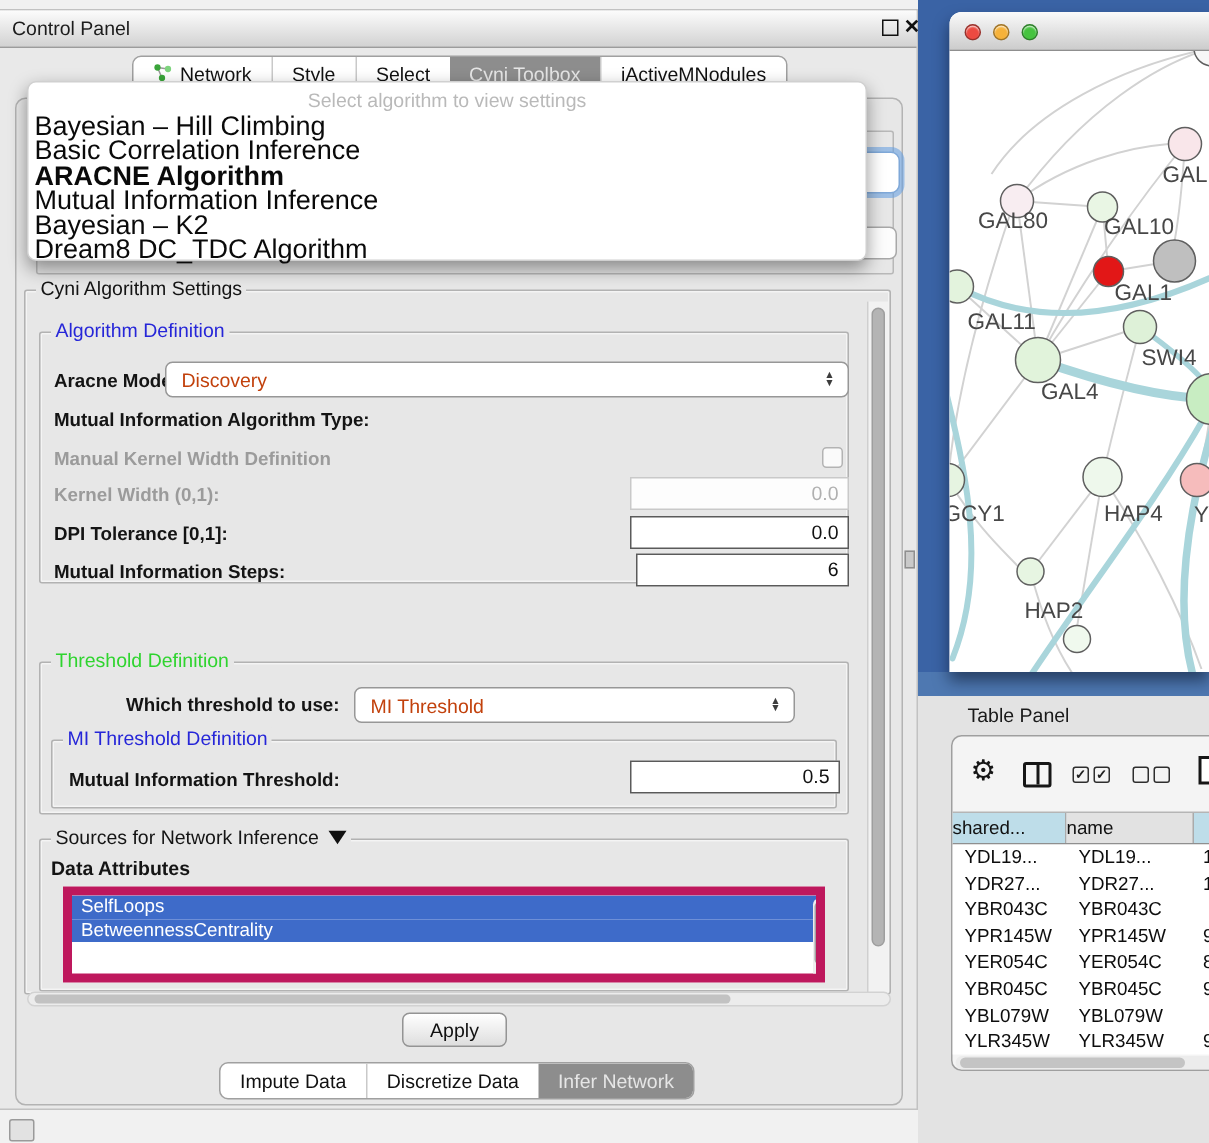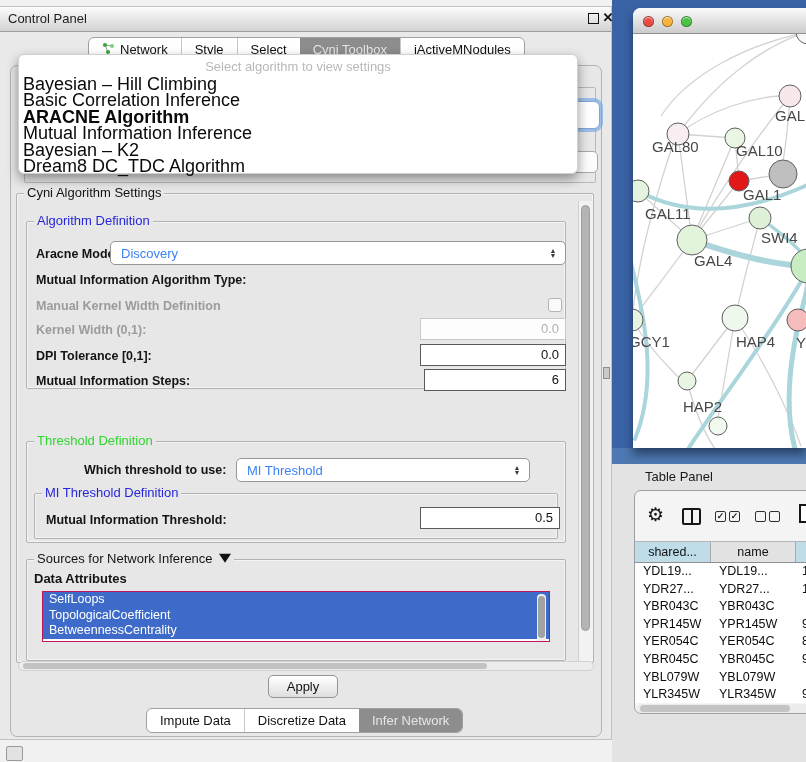--- a/index.html
+++ b/index.html
@@ -46,40 +46,40 @@
          box-shadow:inset 0 0 0 1px rgba(255,255,255,.55);}
   .gtitle{position:absolute;font-size:13px;background:#e7e7e7;padding:0 3px;white-space:nowrap;transform:translateY(-55%);}
   .blue{color:#2626d8;} .green{color:#2fd42f;} .dark{color:#141414;}
 
   .lbl{position:absolute;font-size:12.5px;font-weight:bold;color:#141414;white-space:nowrap;}
   .lbl.dis{color:#9b9b9b;}
   .plain{position:absolute;font-size:13px;color:#141414;white-space:nowrap;}
 
   .combo{position:absolute;height:24px;background:#fff;border:1px solid #979797;border-radius:5px;
          box-sizing:border-box;display:flex;align-items:center;}
-  .combo .ctext{font-size:13px;color:#3b82f6;padding-left:10px;flex:1;}
+  .combo .ctext{font-size:13px;color:#c2410c;padding-left:10px;flex:1;}
   .stepper{width:14px;display:flex;flex-direction:column;align-items:center;margin-right:5px;color:#3c3c3c;}
   .stepper span{font-size:7px;line-height:5.5px;}
 
   .field{position:absolute;background:#fff;border:1px solid #5a5a5a;box-sizing:border-box;
          font-size:13px;color:#111;text-align:right;padding:2px 6px 0 0;}
   .field.dis{border:1px solid #c9c9c9;background:#fdfdfd;color:#b0b0b0;}
   .checkbox{position:absolute;width:14px;height:14px;border:1px solid #b3b3b3;border-radius:3px;background:#fafafa;box-sizing:border-box;}
 
   .tri-right{display:inline-block;width:0;height:0;border-left:9px solid #111;border-top:6px solid transparent;border-bottom:6px solid transparent;vertical-align:-1px;margin-left:8px;}
   .tri-down{display:inline-block;width:0;height:0;border-top:9px solid #111;border-left:6px solid transparent;border-right:6px solid transparent;margin-left:6px;}
 
   
   .vscroll{position:absolute;left:578px;top:194px;width:14px;height:462px;background:#f2f2f2;border-left:1px solid #cfcfcf;box-sizing:border-box;}
   .vscroll .thumb{position:absolute;left:2px;top:4px;width:9px;height:426px;background:#b4b4b4;border:1px solid #9e9e9e;border-radius:5px;box-sizing:border-box;}
   .hscroll{position:absolute;left:18px;top:654px;width:576px;height:10px;background:#ececec;border:1px solid #d2d2d2;border-radius:5px;box-sizing:border-box;}
   .hscroll .thumb{position:absolute;left:4px;top:1px;width:464px;height:6px;background:#c2c2c2;border-radius:3px;}
 
   
-  .attr-list{position:absolute;left:42px;top:584px;width:508px;height:51px;background:#fff;border:1px solid #be185d;overflow:hidden;box-sizing:border-box;}
+  .attr-list{position:absolute;left:42px;top:584px;width:508px;height:64px;background:#fff;border:6px solid #be185d;overflow:hidden;box-sizing:border-box;}
   .aitem{height:15.5px;background:#3e6bc9;color:#fff;font-size:12.5px;line-height:15.5px;padding-left:6px;}
   .alist-scroll{position:absolute;left:494px;top:2px;width:9px;height:56px;background:#eee;border-radius:4px;}
   .alist-scroll .thumb{position:absolute;left:1px;top:2px;width:7px;height:42px;background:#a2a2a2;border-radius:4px;}
 
   .apply-btn{position:absolute;left:268px;top:668px;width:70px;height:23px;background:linear-gradient(#ffffff,#dedede);
              border:1px solid #949494;border-radius:5px;font-size:13px;color:#111;text-align:center;line-height:21px;box-sizing:border-box;}
 
   
   .corner-icon{position:absolute;left:6px;top:746px;width:17px;height:15px;border:1.5px solid #9a9a9a;background:#e2e2e2;border-radius:2px;box-sizing:border-box;}
   .splitter-mark{position:absolute;left:603px;top:367px;width:7px;height:12px;background:#c9c9c9;border:1px solid #8f8f8f;box-sizing:border-box;}
@@ -97,21 +97,21 @@
   
   .table-region{position:absolute;left:612px;top:464px;width:194px;height:298px;background:#e3e3e3;}
   .tp-title{position:absolute;left:33px;top:5px;font-size:13px;color:#1a1a1a;}
   .tpanel{position:absolute;left:22px;top:26px;width:200px;height:224px;background:#f4f4f4;border:1px solid #9f9f9f;border-radius:7px;box-sizing:border-box;overflow:hidden;}
   .gear{position:absolute;left:12px;top:14px;font-size:19px;color:#161616;line-height:19px;}
   .colicon{position:absolute;left:47px;top:17px;width:19px;height:17px;border:2px solid #161616;box-sizing:border-box;border-radius:2px;}
   .colicon:after{content:"";position:absolute;left:6.5px;top:0;width:2px;height:13px;background:#161616;}
   .cb{position:absolute;width:11px;height:11px;border:1.5px solid #2e2e2e;border-radius:2px;box-sizing:border-box;font-size:9px;line-height:9px;text-align:center;color:#222;font-weight:bold;}
   .docicon{position:absolute;left:164px;top:13px;width:14px;height:19px;border:2px solid #161616;box-sizing:border-box;background:#fff;}
   .thead{position:absolute;left:0;top:50px;width:200px;height:22px;border-top:1px solid #b5b5b5;border-bottom:1px solid #8f8f8f;box-sizing:border-box;display:flex;}
-  .hcell{font-size:12.5px;color:#111;text-align:center;line-height:20px;border-right:1px solid #aaa;box-sizing:border-box;overflow:hidden;white-space:nowrap;}
+  .hcell{font-size:12.5px;color:#111;text-align:left;line-height:20px;border-right:1px solid #aaa;box-sizing:border-box;overflow:hidden;white-space:nowrap;}
   .hcell.hl{background:#bedde9;} .hcell.plainh{background:#e2e2e2;}
   .c0{width:76px;} .c1{width:85px;} .c2{flex:1;}
   .trows{position:absolute;left:0;top:72px;width:200px;height:140px;background:#fff;overflow:hidden;}
   .trow{display:flex;height:17.6px;}
   .tcell{font-size:12.5px;color:#0d0d0d;line-height:17.6px;padding-left:8px;box-sizing:border-box;overflow:hidden;white-space:nowrap;}
   .tcell.c2{padding-left:6px;}
   .tp-hscroll{position:absolute;left:2px;top:213px;width:196px;height:9px;background:#ececec;border-radius:5px;}
   .tp-hscroll .thumb{position:absolute;left:3px;top:1px;width:150px;height:7px;background:#c4c4c4;border-radius:4px;}
 </style>
 </head>
@@ -213,21 +213,20 @@
 
     <div class="group" style="left:26px;top:552px;width:540px;height:102px;"></div>
     <span class="gtitle dark" style="left:34px;top:552px;">
       <span>Sources for Network Inference</span><span class="tri-down"></span>
     </span>
     <span class="lbl" style="left:34px;top:564px;font-size:13px;">Data Attributes</span>
 
     <div class="attr-list">
       <div>
           <div class="aitem" style="background: rgb(62, 107, 201);">SelfLoops</div>
-          <div class="aitem" style="background: rgb(62, 107, 201);">TopologicalCoefficient</div>
           <div class="aitem" style="background: rgb(62, 107, 201);">BetweennessCentrality</div>
         </div>
       <div class="alist-scroll">
           <div class="thumb"></div>
         </div>
     </div>
 
     <div class="vscroll">
         <div class="thumb"></div>
       </div>

